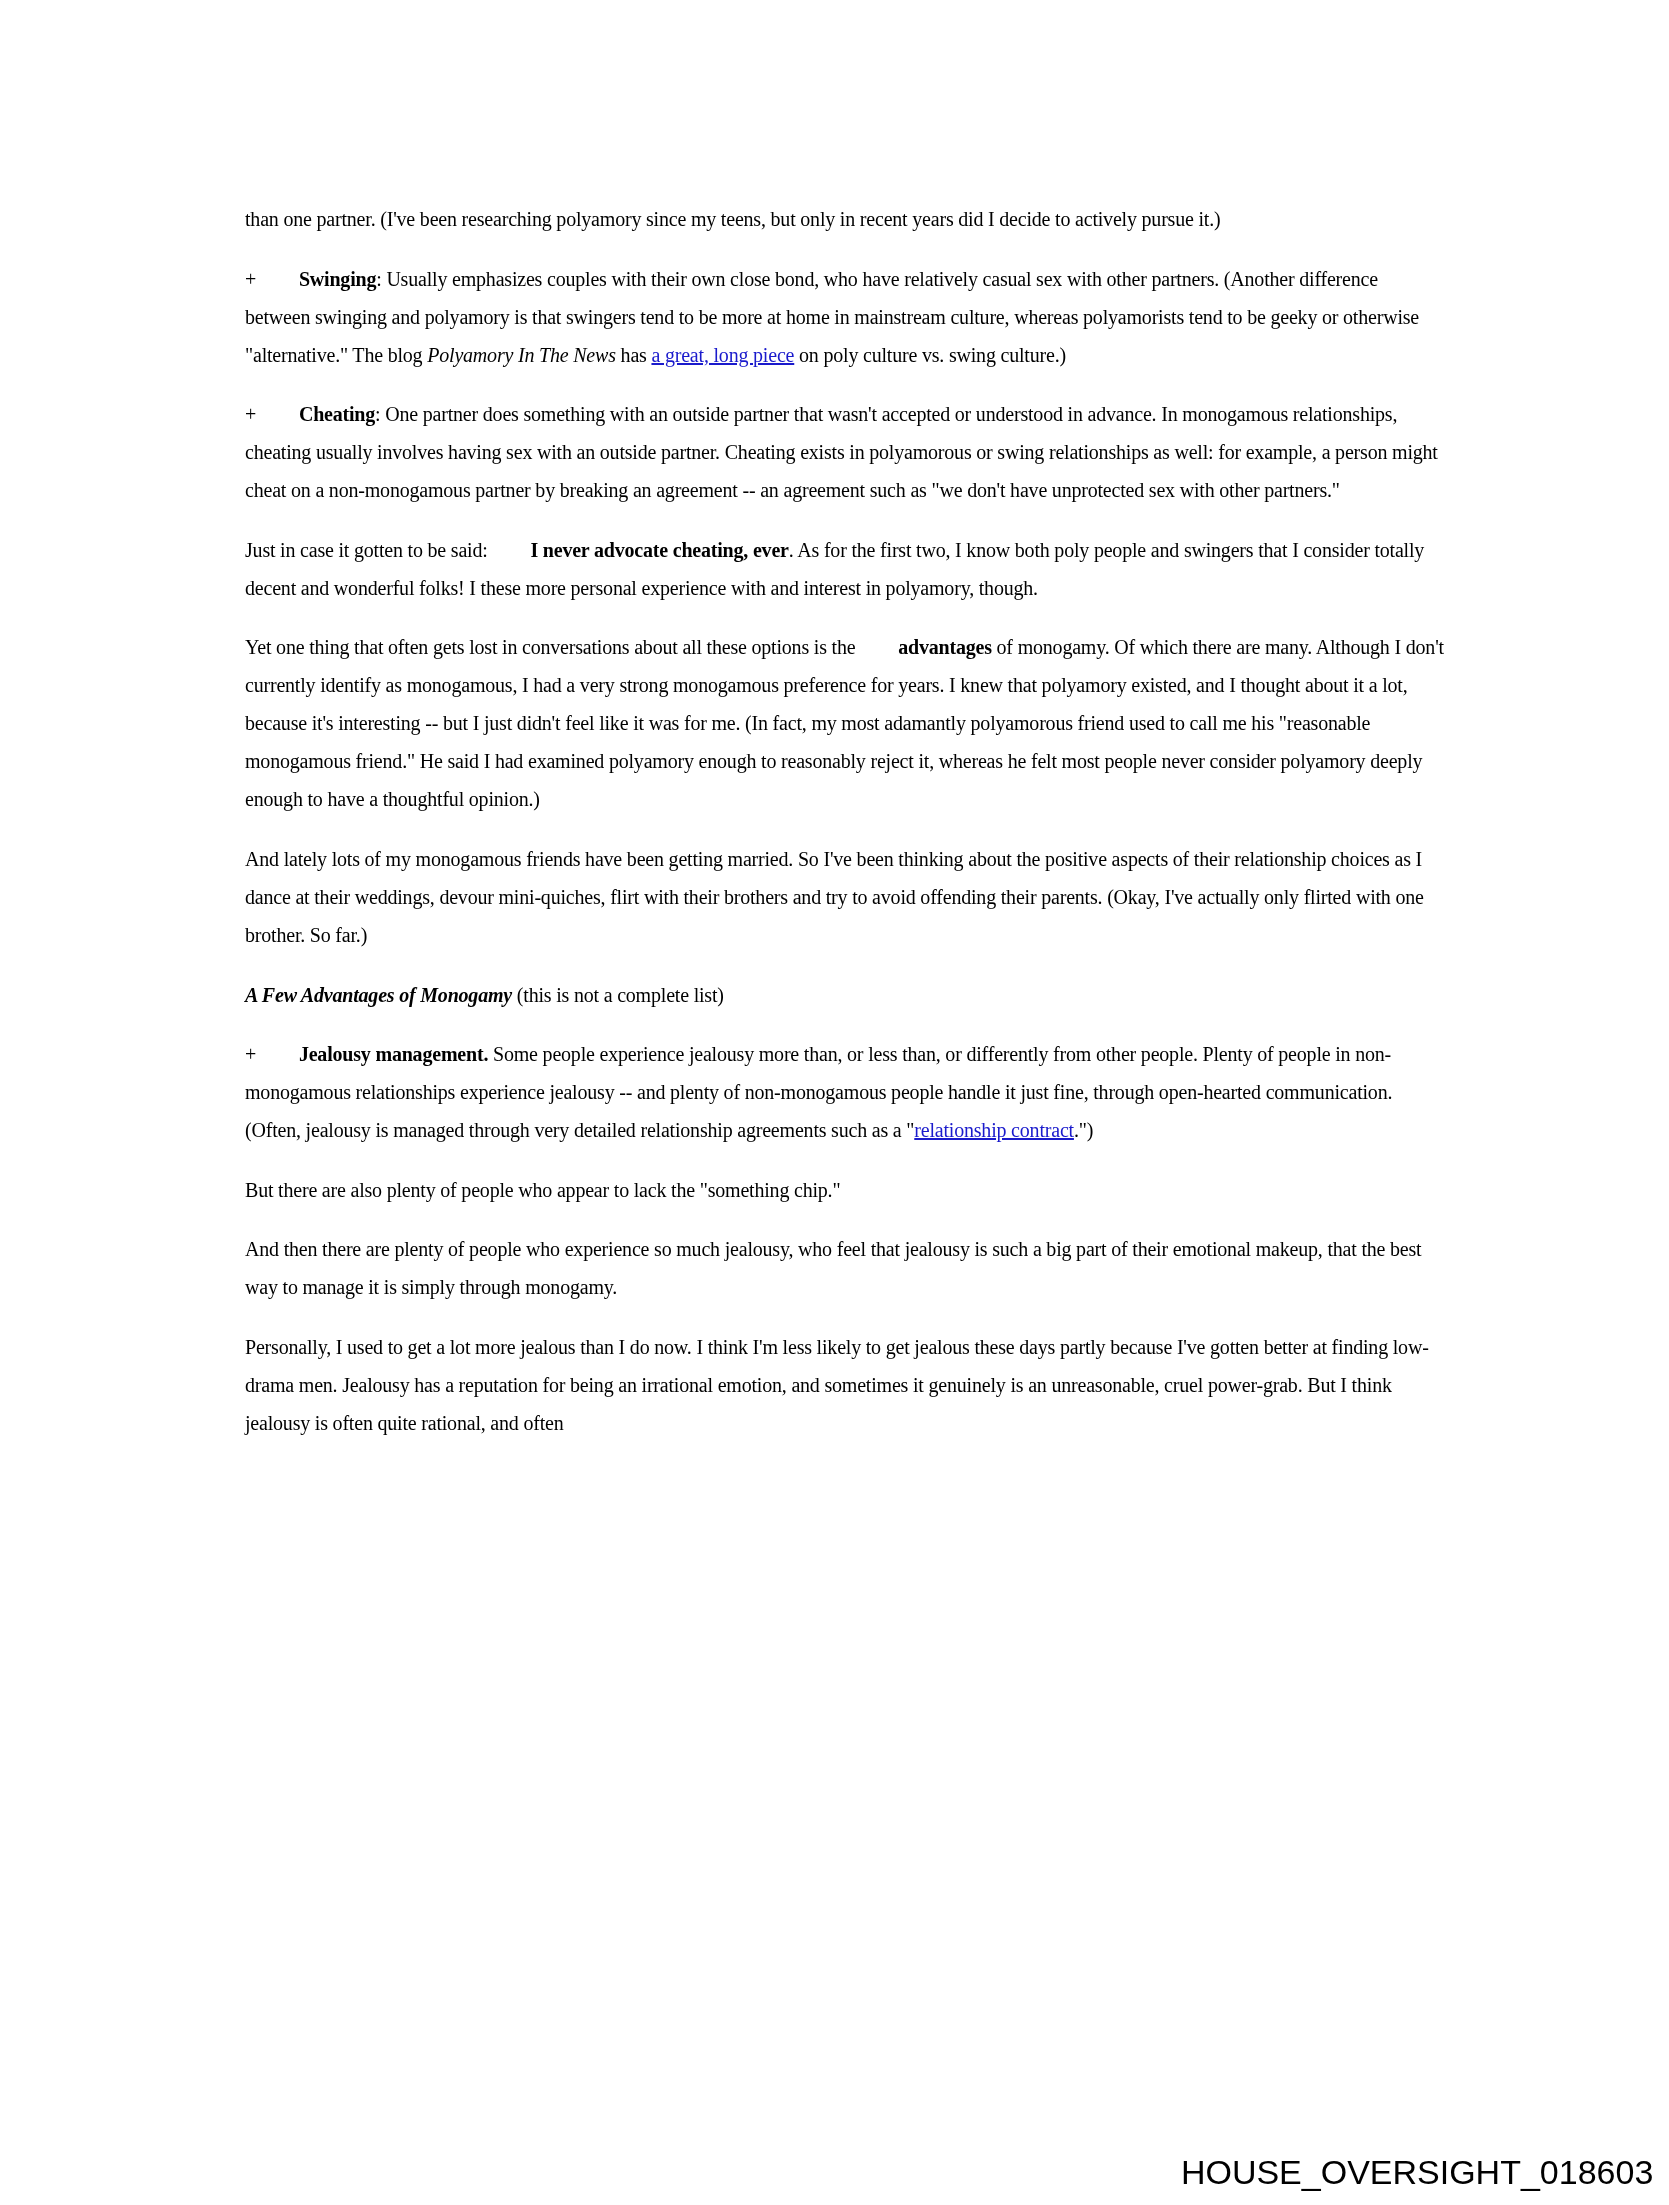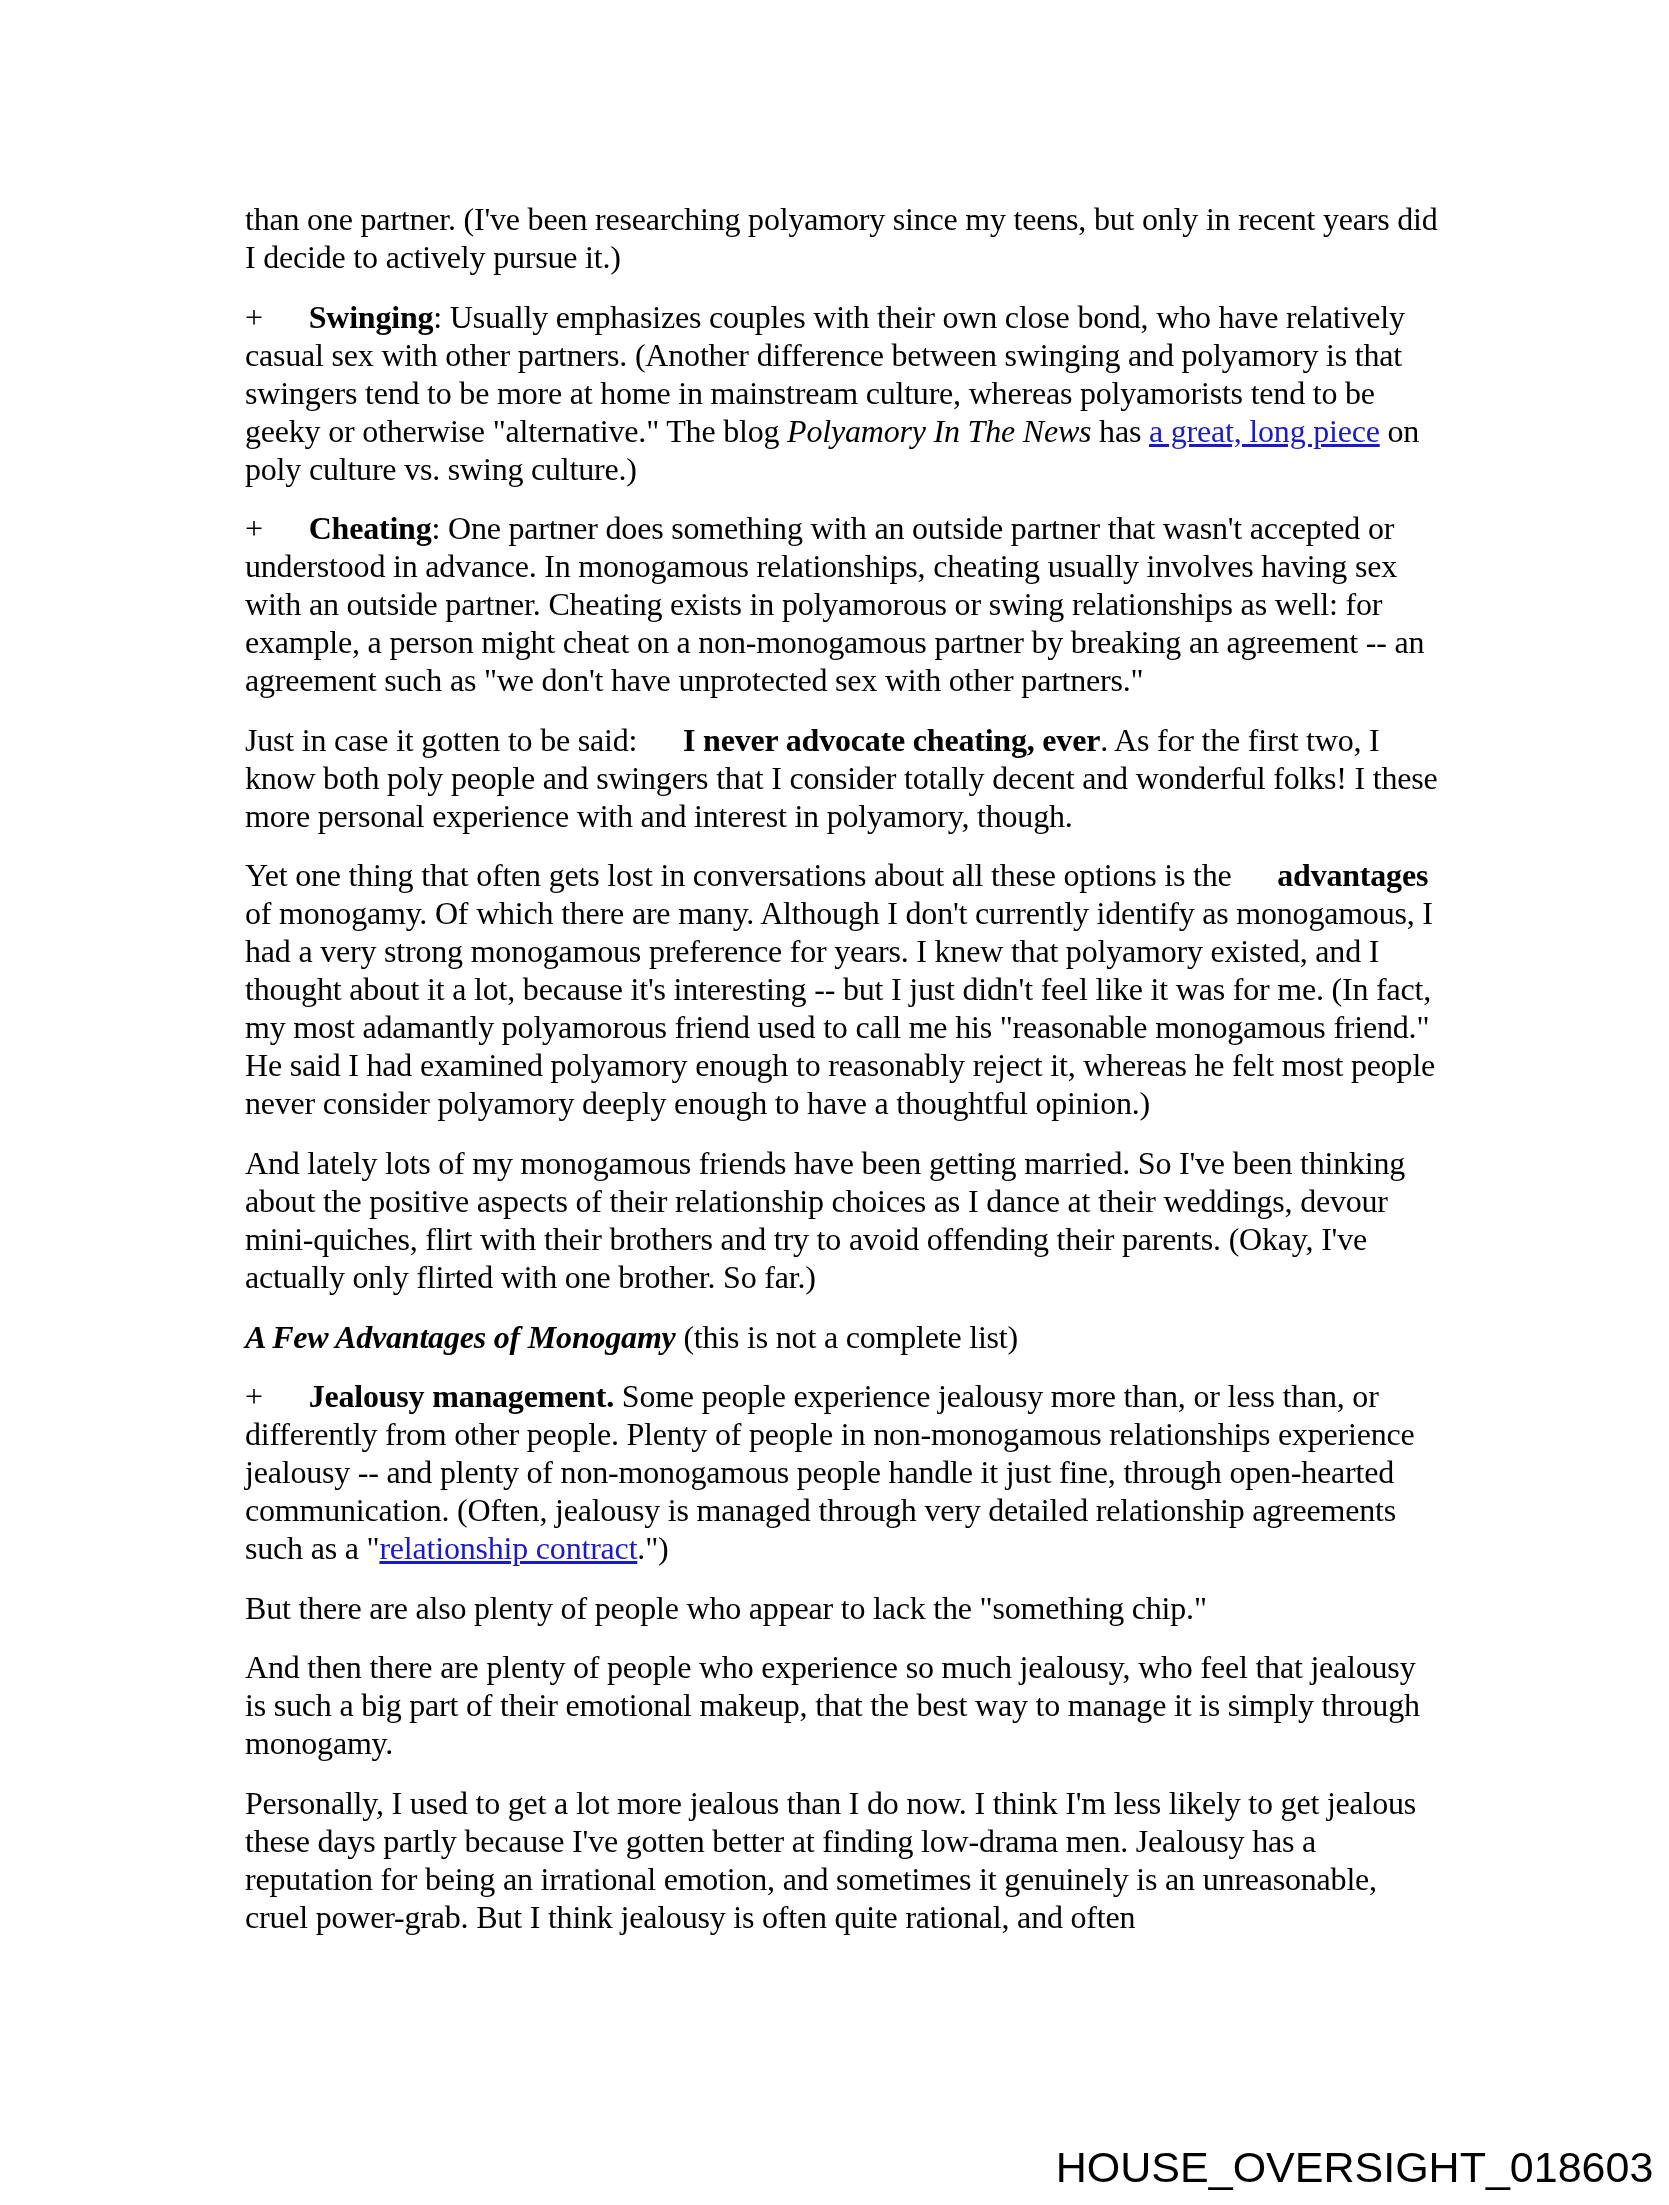--- a/index.html
+++ b/index.html
@@ -12,42 +12,42 @@
     color: #000000;
     overflow: hidden;
   }
   .doc-body {
     position: absolute;
     left: 245px;
     top: 200px;
     width: 1199px;
   }
   .para {
-    font-size: 32px;
+    font-size: 20px;
     line-height: 38px;
     margin: 0 0 21.6px 0;
     color: #000000;
     letter-spacing: -0.2px;
   }
   .para.center { }
   .seg-n { }
   .seg-b { font-weight: bold; margin-left: 38px; }
   .seg-i { font-style: italic; margin-top: 48px; }
   .seg-bi { font-weight: bold; font-style: italic; }
   a.seg-link {
     color: var(--link-color, #1a1acc);
     text-decoration: underline;
     cursor: pointer;
   }
   .footer {
     position: absolute;
     right: 15.7px;
     bottom: 13px;
     font-family: "Liberation Sans", sans-serif;
-    font-size: 43px;
+    font-size: 34px;
     color: #000000;
     letter-spacing: 0px;
   }
 </style>
 </head>
 <body style="background: rgb(255, 255, 255); --link-color: #1a1acc;">
 
 <div>
   <div class="doc-body">
       <p class="para"><span class="seg-n">than one partner. (I've been researching polyamory since my teens, but only in recent years did I decide to actively pursue it.)</span></p>

